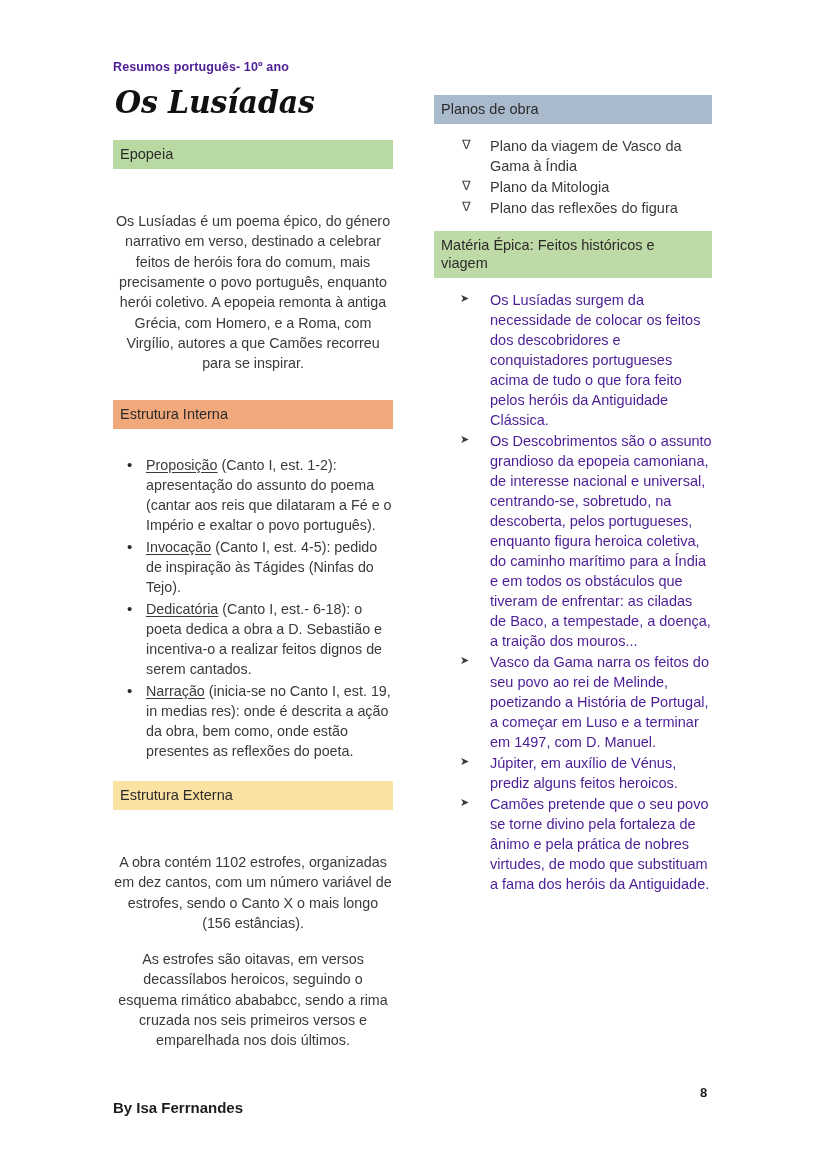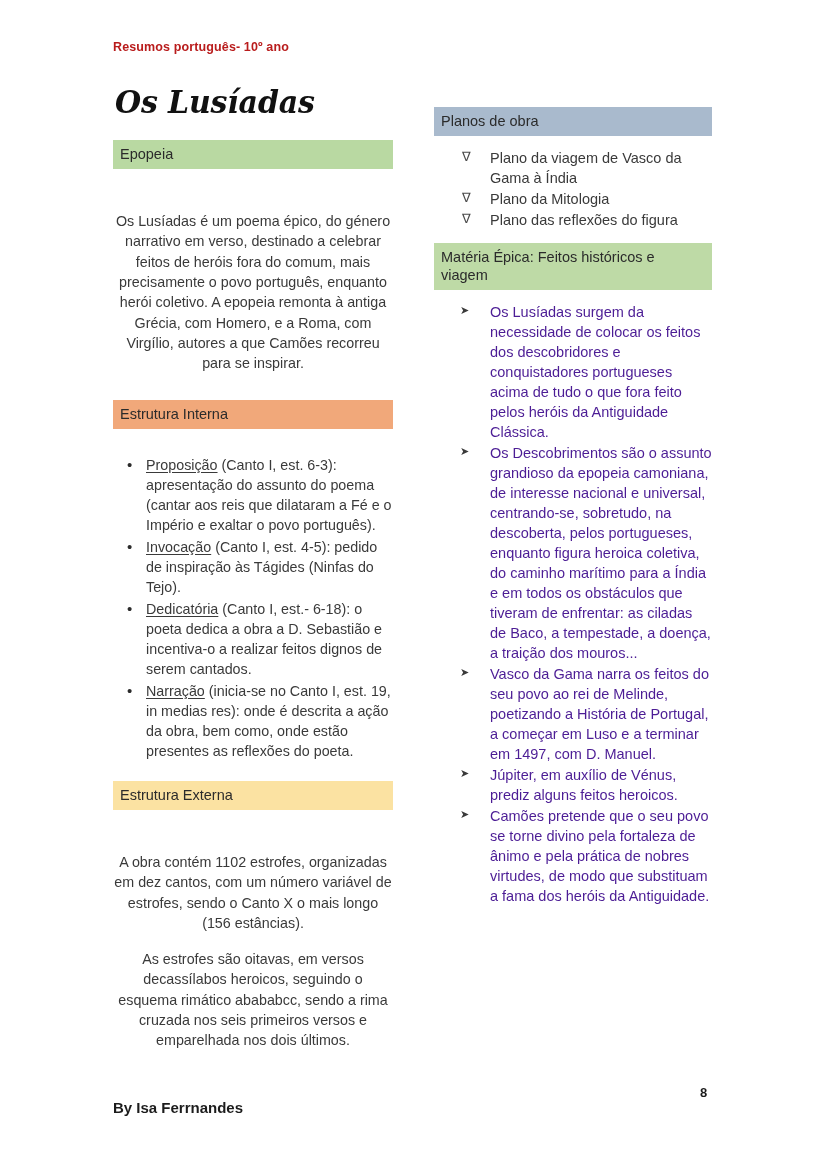--- a/index.html
+++ b/index.html
@@ -18,24 +18,24 @@
   .page {
     position: absolute;
     inset: 0;
     background: #ffffff;
   }
 
   
   .doc-header {
     position: absolute;
     left: 113px;
-    top: 40px;
+    top: 60px;
     font-size: 12.5px;
     font-weight: 600;
-    color: #b91c1c;
+    color: #4c1d95;
     letter-spacing: 0.01em;
   }
   .doc-footer {
     position: absolute;
     left: 113px;
     top: 1099px;
     font-size: 15px;
     font-weight: 600;
     color: #1c1c1c;
   }
@@ -51,21 +51,21 @@
   
   .col-left {
     position: absolute;
     left: 113px;
     top: 88px;
     width: 280px;
   }
   .col-right {
     position: absolute;
     left: 434px;
-    top: 107px;
+    top: 95px;
     width: 278px;
   }
 
   
   .doc-title {
     font-family: "DejaVu Serif", serif;
     font-style: italic;
     font-weight: 700;
     font-size: 30px;
     color: #111111;
@@ -187,21 +187,21 @@
 
     <p class="body">Os Lusíadas é um poema épico, do género narrativo em verso, destinado a celebrar feitos de heróis fora do comum, mais precisamente o povo português, enquanto herói coletivo. A epopeia remonta à antiga Grécia, com Homero, e a Roma, com Virgílio, autores a que Camões recorreu para se inspirar.</p>
 
     <div class="gap-sm"></div>
 
     <div class="band band-orange">Estrutura Interna</div>
 
     <div class="gap-lg"></div>
 
     <ul class="dot-list">
-      <li><span class="lead">Proposição</span><span> (Canto I, est. 6-3): apresentação do assunto do poema (cantar aos reis que dilataram a Fé e o Império e exaltar o povo português).</span></li>
+      <li><span class="lead">Proposição</span><span> (Canto I, est. 1-2): apresentação do assunto do poema (cantar aos reis que dilataram a Fé e o Império e exaltar o povo português).</span></li>
       <li><span class="lead">Invocação</span><span> (Canto I, est. 4-5): pedido de inspiração às Tágides (Ninfas do Tejo).</span></li>
       <li><span class="lead">Dedicatória</span><span> (Canto I, est.- 6-18): o poeta dedica a obra a D. Sebastião e incentiva-o a realizar feitos dignos de serem cantados.</span></li>
       <li><span class="lead">Narração</span><span> (inicia-se no Canto I, est. 19, in medias res): onde é descrita a ação da obra, bem como, onde estão presentes as reflexões do poeta.</span></li>
     </ul>
 
     <div class="gap-md"></div>
 
     <div class="band band-yellow">Estrutura Externa</div>
 
     <div class="gap-lg"></div>

